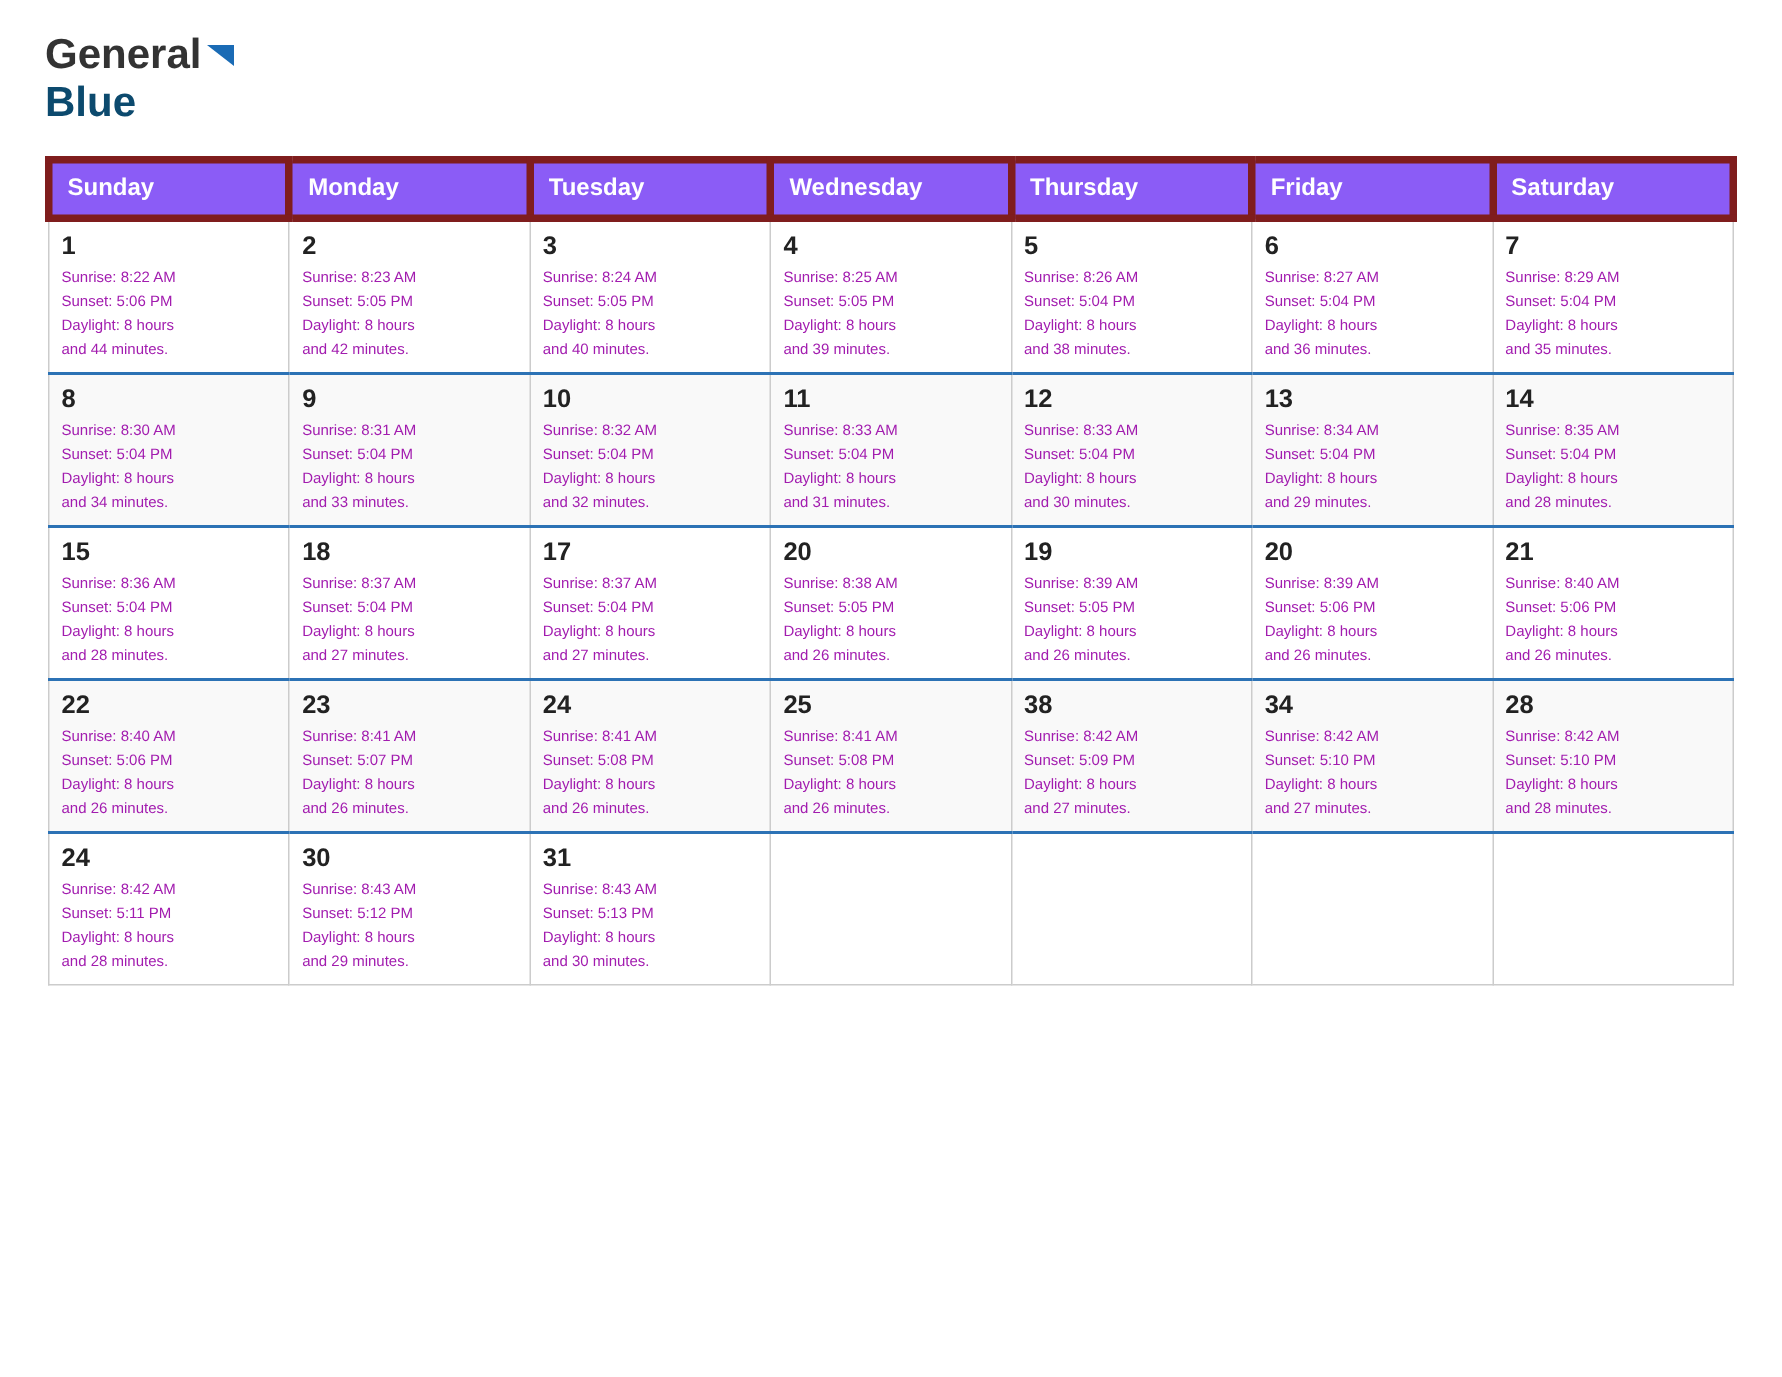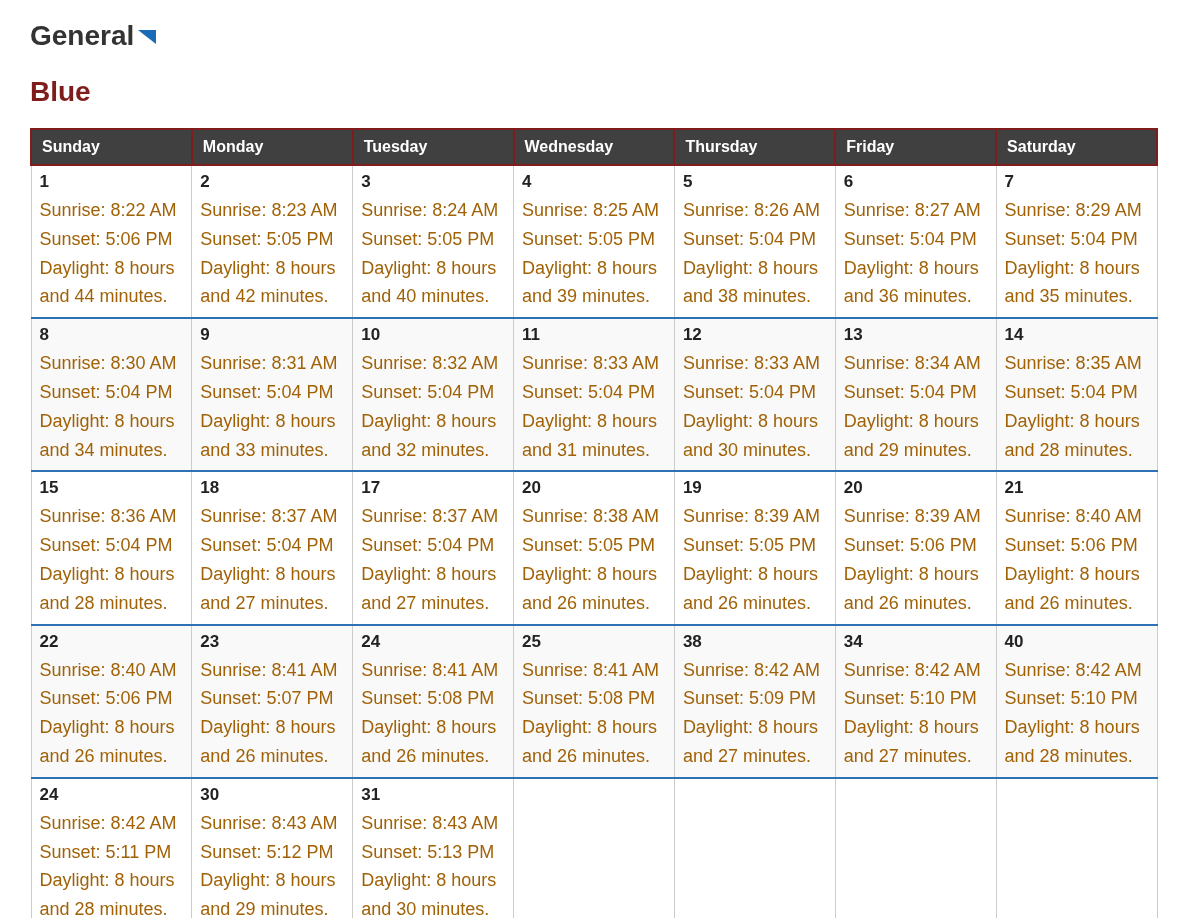--- a/index.html
+++ b/index.html
@@ -17,21 +17,20 @@
       margin-bottom: 20px;
     }
     .logo {
       display: flex;
       align-items: flex-start;
       gap: 4px;
     }
     .logo-block {
       display: flex;
       flex-direction: column;
-      gap: 24px;
     }
     .logo-line1 {
       display: flex;
       align-items: center;
     }
     .title-block {
       text-align: right;
     }
     .month-title {
       font-size: 52px;
@@ -43,27 +42,27 @@
       font-size: 22px;
       color: #555;
       margin-top: 4px;
     }
     .calendar {
       width: 100%;
       border-collapse: collapse;
       border: 1px solid #aaa;
     }
     .calendar th {
-      background-color: #404040;
+      background-color: #8b5cf6;
       color: white;
       font-size: 16px;
       font-weight: bold;
       padding: 8px 10px;
       text-align: left;
-      border: 2px solid #7f1d1d;
+      border: 5px solid #7f1d1d;
     }
     .calendar td {
       vertical-align: top;
       padding: 6px 8px;
       border: 1px solid #ccc;
       font-size: 13px;
       color: #333;
       width: calc(100% / 7);
       min-height: 100px;
       background: #fff;
@@ -72,23 +71,23 @@
       background: #f9f9f9;
     }
     .day-number {
       font-size: 17px;
       font-weight: bold;
       color: #222;
       display: block;
       margin-bottom: 4px;
     }
     .day-info {
-      font-size: 18px;
+      font-size: 10px;
       line-height: 1.6;
-      color: #a16207;
+      color: #a21caf;
     }
     .empty-cell {
       background: #fff;
     }
     .week-row td {
       border-top: 2px solid #2c72b5;
     }
   </style>
 </head>
 <body>
@@ -96,21 +95,21 @@
 <div class="header">
   <div class="logo">
     <div class="logo-block">
       <div class="logo-line1">
         <span style="font-size:28px;font-weight:bold;color:#333;font-family:Arial,sans-serif;">General</span>
         <svg width="22" height="22" viewBox="0 0 22 22" style="margin-left:2px;margin-top:2px;">
           <polygon points="2,4 20,4 20,18" fill="#1a6bb5"></polygon>
         </svg>
       </div>
       <div>
-        <span style="font-size:28px;font-weight:bold;color:#7f1d1d;font-family:Arial,sans-serif;">Blue</span>
+        <span style="font-size:28px;font-weight:bold;color:#0c4a6e;font-family:Arial,sans-serif;">Blue</span>
       </div>
     </div>
   </div>
   <div class="title-block">
     <div class="month-title"></div>
     <div class="location"></div>
   </div>
 </div>
 
 <table class="calendar">
@@ -235,21 +234,21 @@
         </td>
         <td>
           <span class="day-number">38</span>
           <div class="day-info">Sunrise: 8:42 AM<br>Sunset: 5:09 PM<br>Daylight: 8 hours<br>and 27 minutes.</div>
         </td>
         <td>
           <span class="day-number">34</span>
           <div class="day-info">Sunrise: 8:42 AM<br>Sunset: 5:10 PM<br>Daylight: 8 hours<br>and 27 minutes.</div>
         </td>
         <td>
-          <span class="day-number">40</span>
+          <span class="day-number">28</span>
           <div class="day-info">Sunrise: 8:42 AM<br>Sunset: 5:10 PM<br>Daylight: 8 hours<br>and 28 minutes.</div>
         </td>
       </tr>
       <tr class="week-row">
         <td>
           <span class="day-number">24</span>
           <div class="day-info">Sunrise: 8:42 AM<br>Sunset: 5:11 PM<br>Daylight: 8 hours<br>and 28 minutes.</div>
         </td>
         <td>
           <span class="day-number">30</span>

